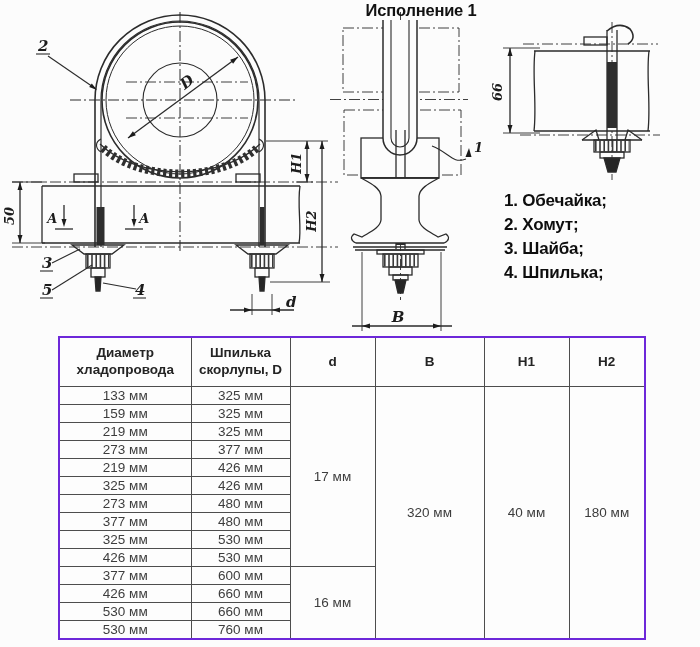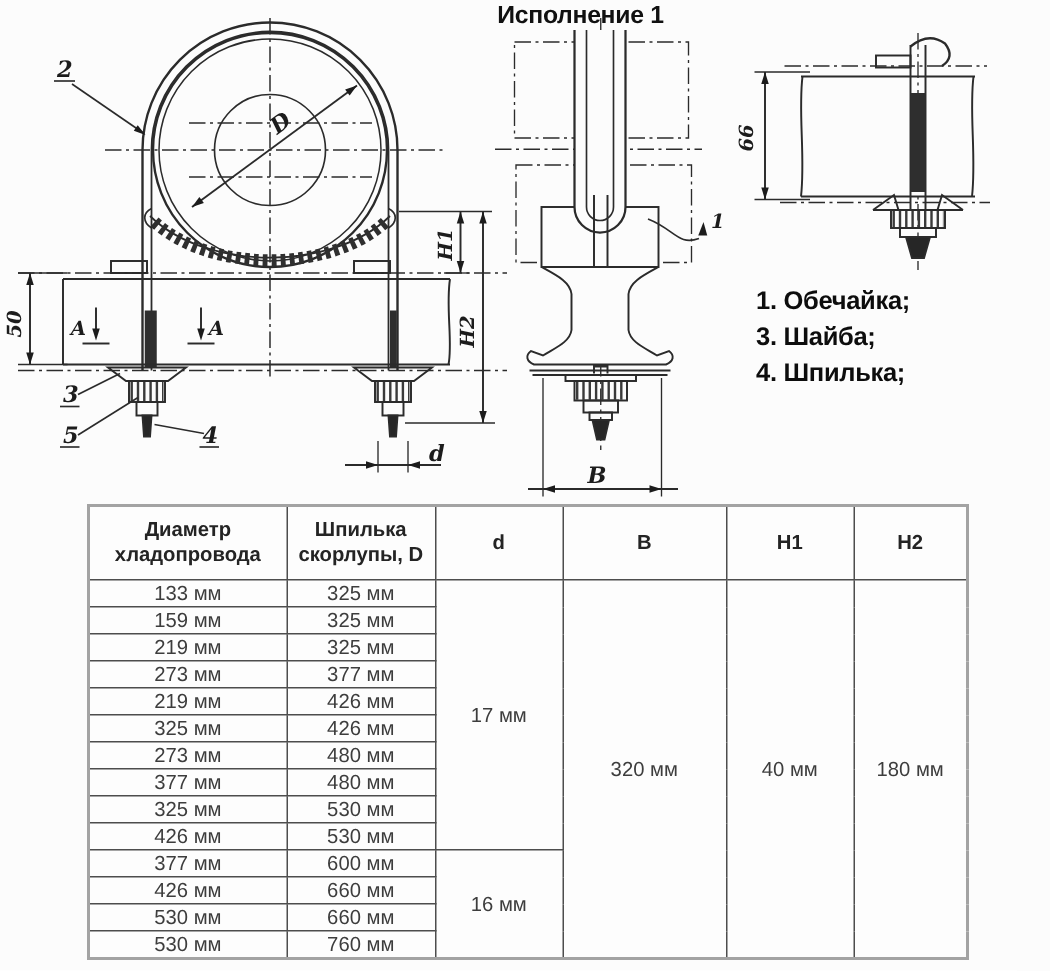--- a/index.html
+++ b/index.html
@@ -1,32 +1,32 @@
 <!DOCTYPE html>
 <html><head>
 <meta charset="utf-8">
 <style>
   html,body{margin:0;padding:0;background:#fff;}
   #stage{position:relative;width:700px;height:647px;background:#fcfcfc;overflow:hidden;
          font-family:"Liberation Sans",sans-serif;}
   #drawing-svg{position:absolute;left:0;top:0;}
   .view-title{position:absolute;top:1px;text-align:center;font-size:16.5px;font-weight:700;
               color:#111;letter-spacing:-0.2px;}
-  #title-1{left:314px;width:146px;}
+  #title-1{left:348px;width:146px;}
   #title-2{left:512px;width:160px;}
   #parts-list{position:absolute;left:504px;top:189px;width:195px;font-size:17px;
               font-weight:700;color:#0d0d0d;line-height:24px;letter-spacing:-0.2px;}
   
   #spec-table{position:absolute;left:58px;top:336px;width:586px;border-collapse:collapse;
               table-layout:fixed;background:#fdfdfd;}
   #spec-table td,#spec-table th{border:1px solid #4d4d4d;text-align:center;vertical-align:middle;
               padding:0 2px;color:#3d3d3d;font-size:13.5px;font-weight:500;}
   #spec-table th{font-weight:700;color:#242424;height:48px;line-height:1.25;}
   #spec-table td{height:17px;}
-  #spec-table{border:2px solid #a3a3a3;}
+  #spec-table{border:2px solid #6d28d9;}
   .mono-dim{font-weight:500;}
   
   text{fill:#1c1c1c;}
   .hand{font-family:"DejaVu Serif",serif;font-style:italic;font-weight:700;font-size:15px;}
   .hand-s{font-family:"DejaVu Serif",serif;font-style:italic;font-weight:700;font-size:13px;}
 </style>
 </head>
 <body>
 
 <div id="stage">
@@ -248,20 +248,21 @@
       <polygon points="510,133 507.5,125 512.5,125" fill="#1c1c1c" stroke="none"></polygon>
     </g>
   </g>
   <text class="hand-s" x="502" y="92" transform="rotate(-90 502 92)" text-anchor="middle">66</text>
 </svg>
 
 <div id="title-1" class="view-title">Исполнение 1</div>
 
 <div id="parts-list">
   <div>1. Обечайка;</div>
+  <div>2. Хомут;</div>
   <div>3. Шайба;</div>
   <div>4. Шпилька;</div>
 </div>
 
 <table id="spec-table">
   <colgroup>
     <col style="width:132px">
         <col style="width:99px">
         <col style="width:85px">
     <col style="width:109px">

